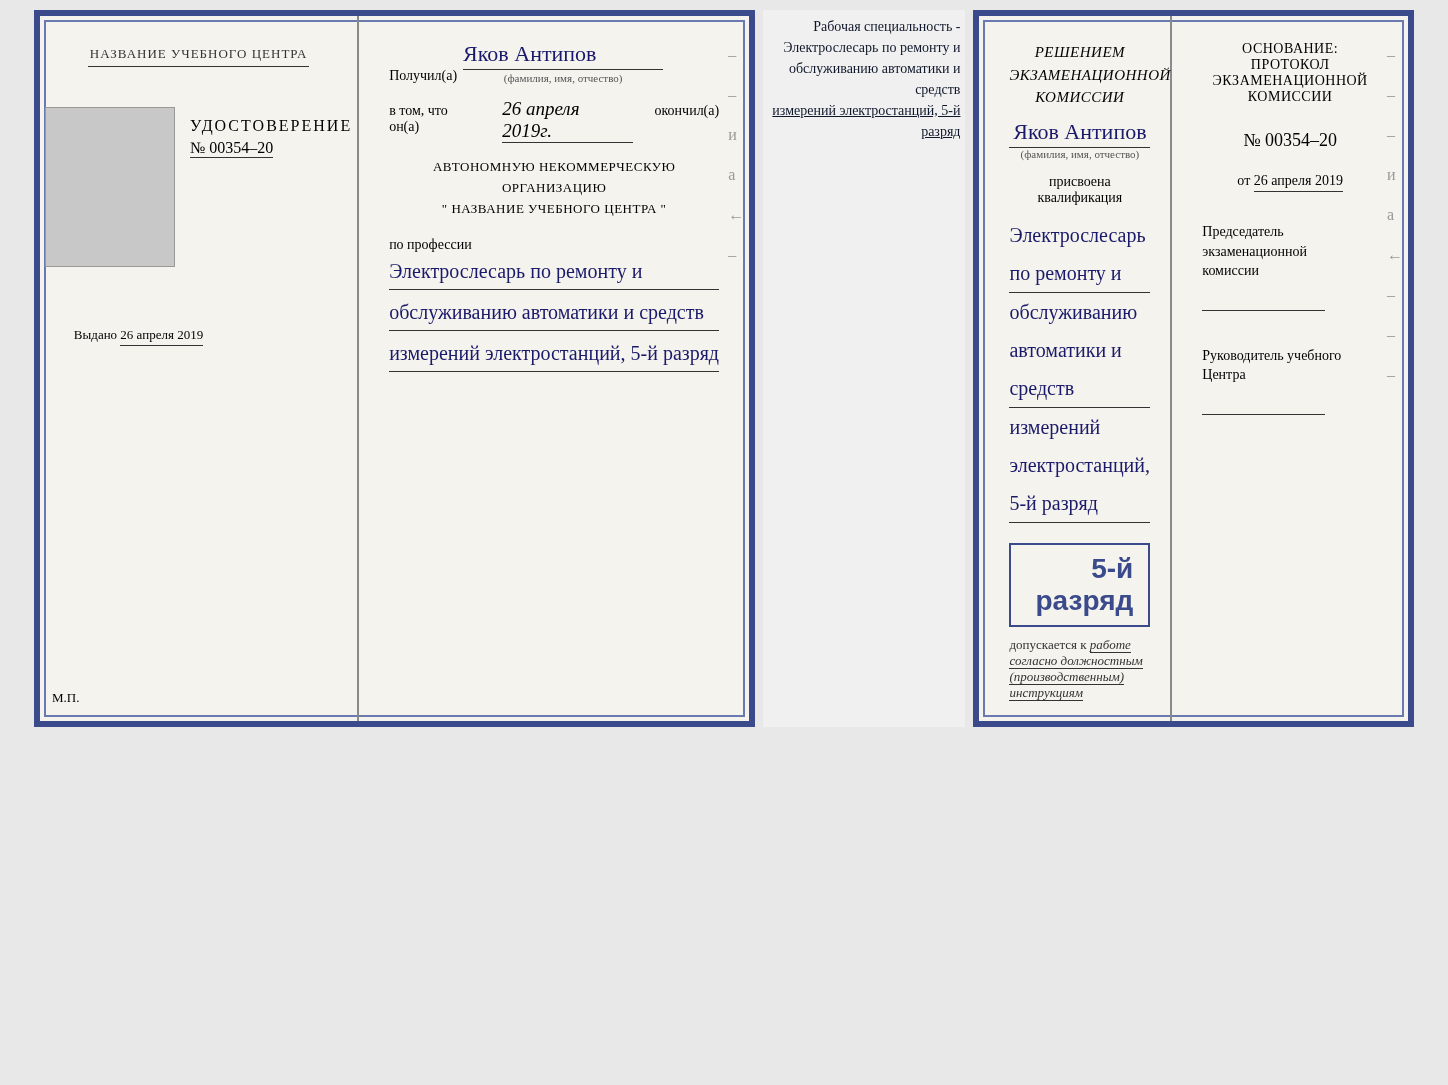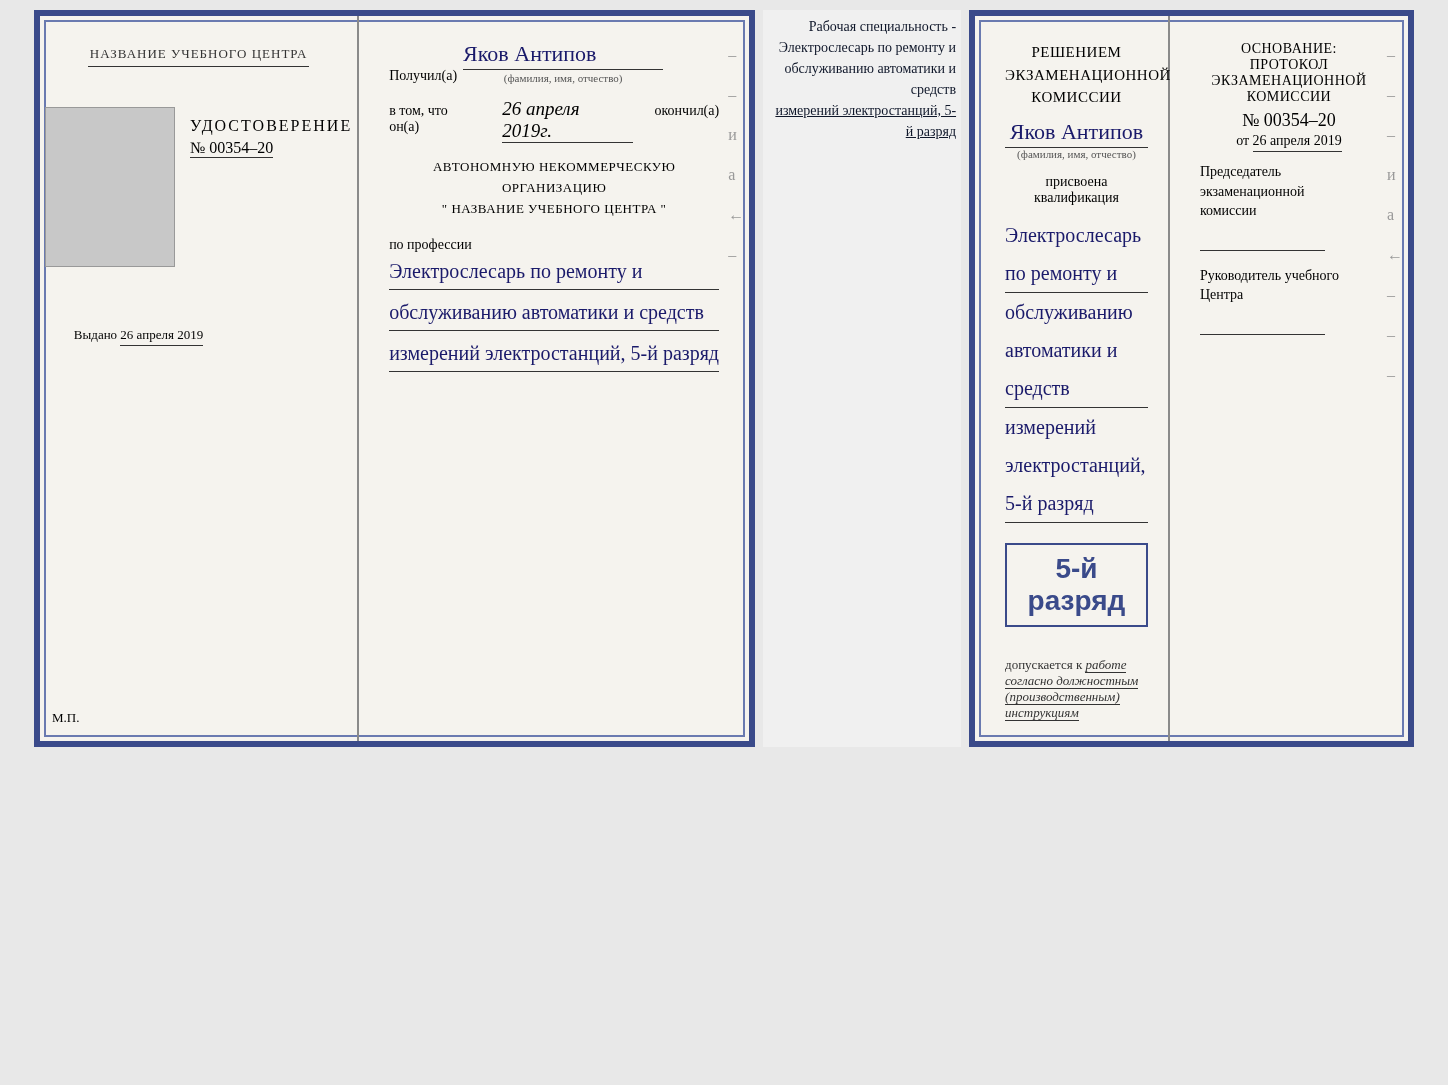--- a/index.html
+++ b/index.html
@@ -254,20 +254,21 @@
       gap: 10px;
       position: relative;
     }
 
     .commission-decision {
       font-size: 15px;
       text-align: center;
       text-transform: uppercase;
       letter-spacing: 0.5px;
       line-height: 1.5;
+      font-style: italic;
     }
 
     .person-name-large {
       font-family: 'Segoe Script', 'Brush Script MT', cursive;
       font-size: 22px;
       color: #1a1a6a;
       text-align: center;
       border-bottom: 1px solid #333;
       padding-bottom: 2px;
     }
@@ -293,22 +294,22 @@
 
     .qual-line {
       border-bottom: 1px solid #333;
       display: block;
       min-width: 100%;
     }
 
     .grade-badge {
       border: 2px solid #3a4a8a;
       padding: 8px 15px;
-      text-align: center;
-      margin: 10px 0 20px 0;
+      text-align: right;
+      margin: 10px 0 0 0;
       display: inline-block;
     }
 
     .grade-text {
       font-size: 28px;
       font-weight: bold;
       color: #3a4a8a;
       font-family: Arial, sans-serif;
     }
 
@@ -321,20 +322,21 @@
       font-style: italic;
       border-bottom: 1px solid #333;
     }
 
     
     .bottom-right {
       width: 55%;
       padding: 25px 30px 20px 30px;
       display: flex;
       flex-direction: column;
+      gap: 20px;
       position: relative;
     }
 
     .basis-label {
       font-size: 14px;
       text-align: center;
       text-transform: uppercase;
       letter-spacing: 0.5px;
     }
 

